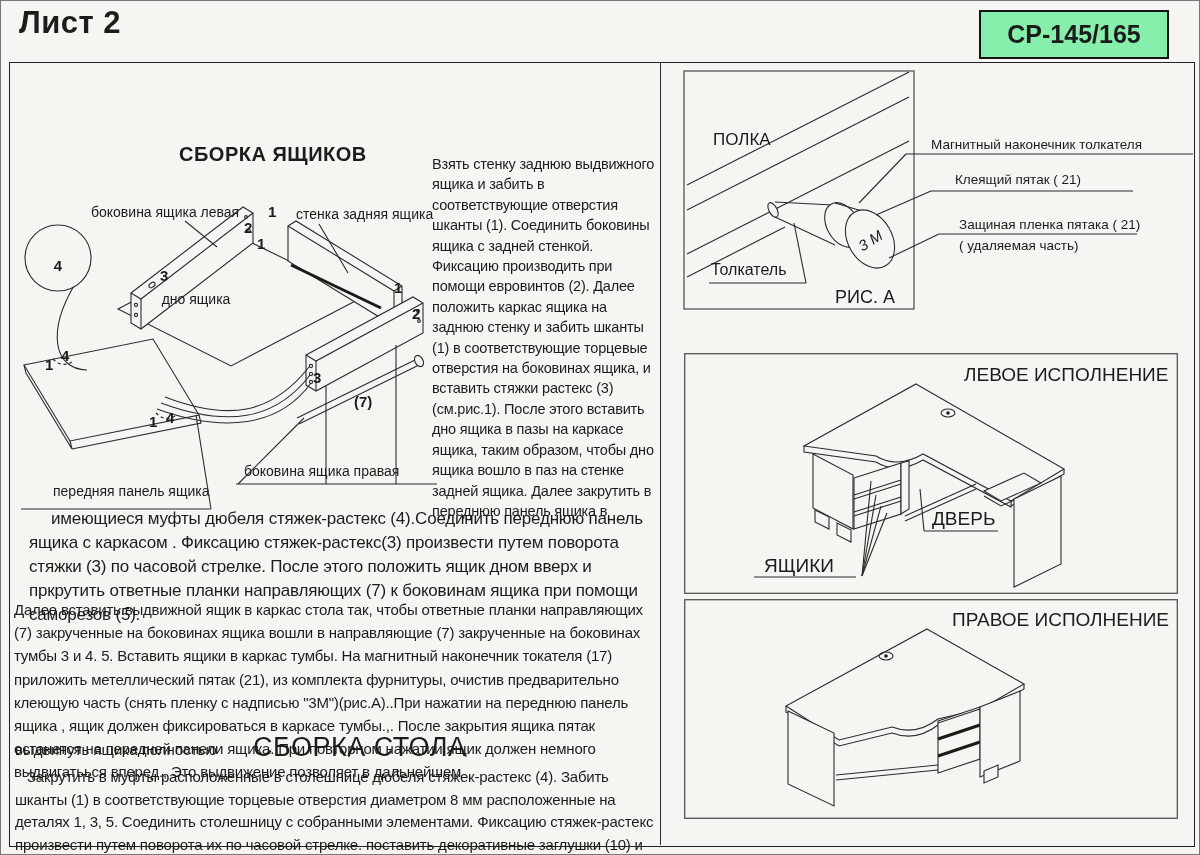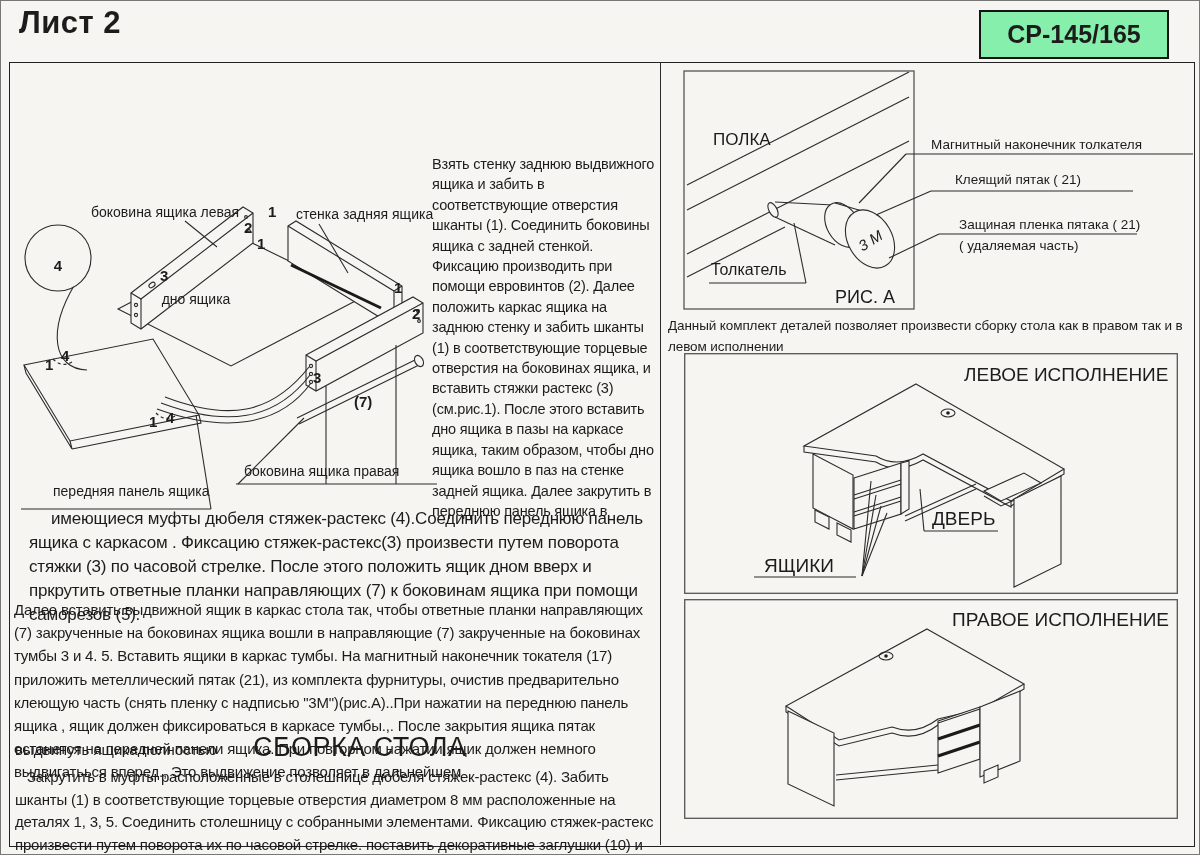--- a/index.html
+++ b/index.html
@@ -37,20 +37,21 @@
 <div class="page">
 
   <div class="abs sheet-title">Лист 2</div>
   <div class="abs code-box">
     <span>СР-145/165</span>
   </div>
 
   <div class="abs main-frame"></div>
   <div class="abs divider"></div>
 
+  <div class="abs h-drawers">СБОРКА ЯЩИКОВ</div>
 
   <svg class="abs" style="left:12px;top:168px" width="424" height="356" viewBox="0 0 424 356">
 
     <polygon class="fil" points="235,72 350,128 218,197 105,140"></polygon>
 
     <g>
       <polygon class="fil" points="275,57 283,52 389,117 389,152 381,157 275,92"></polygon>
       <polyline class="ln" points="275,57 381,122 389,117"></polyline>
       <line class="ln" x1="381" y1="122" x2="381" y2="157"></line>
       <line class="thick" x1="278" y1="96" x2="368" y2="139"></line>
@@ -166,21 +167,20 @@
     <line class="ln" x1="243" y1="91" x2="196" y2="140"></line>
     <text x="292" y="121" font-size="13.5">Клеящий пятак  ( 21)</text>
     <line class="ln" x1="268" y1="128" x2="470" y2="128"></line>
     <line class="ln" x1="268" y1="128" x2="213" y2="152"></line>
     <text x="296" y="166" font-size="13.5">Защиная пленка пятака  ( 21)</text>
     <line class="ln" x1="276" y1="171" x2="474" y2="171"></line>
     <line class="ln" x1="276" y1="171" x2="226" y2="195"></line>
     <text x="296" y="187" font-size="13.5">( удаляемая часть)</text>
   </svg>
 
-  <div class="abs note">Данный комплект деталей позволяет произвести сборку стола как в правом так и в левом исполнении</div>
 
   <svg class="abs" style="left:683px;top:352px" width="494" height="241" viewBox="0 0 494 241">
     <rect class="box" x="0.7" y="0.7" width="492.6" height="239.6"></rect>
     <text x="280" y="28" font-size="19">ЛЕВОЕ ИСПОЛНЕНИЕ</text>
     <g>
       <path class="fil" d="M232,31 L380,116 L327,148 L239,101 Q213,116 192,103 L120,93 Z"></path>
       <path class="ln" d="M120,93 L120,99 L192,109 Q213,122 239,107 L327,154 L327,148"></path>
       <path class="ln" d="M380,116 L380,121 L327,153"></path>
       <ellipse class="ln" cx="264" cy="60" rx="7" ry="4"></ellipse>
       <circle cx="264" cy="60" r="1.8" fill="#1c1c1c"></circle>

